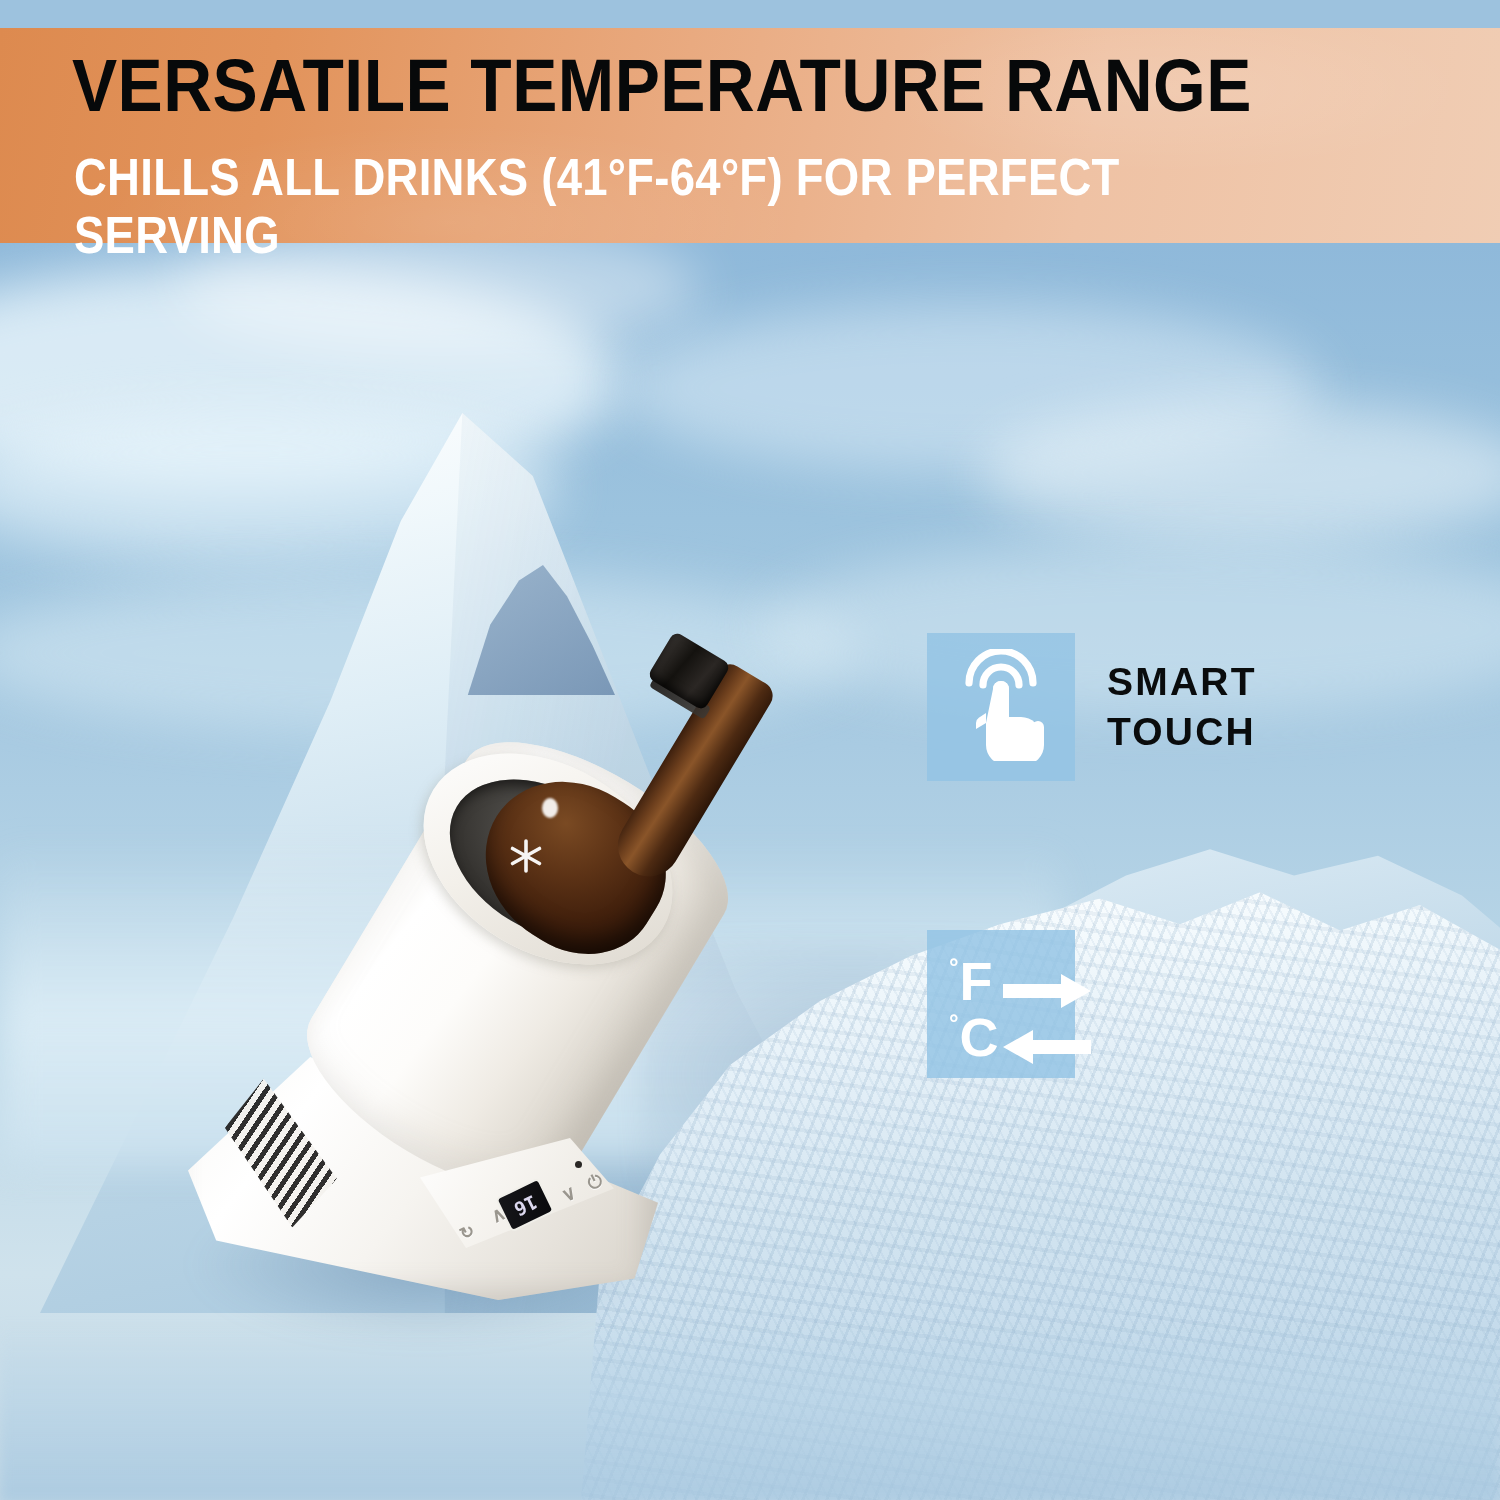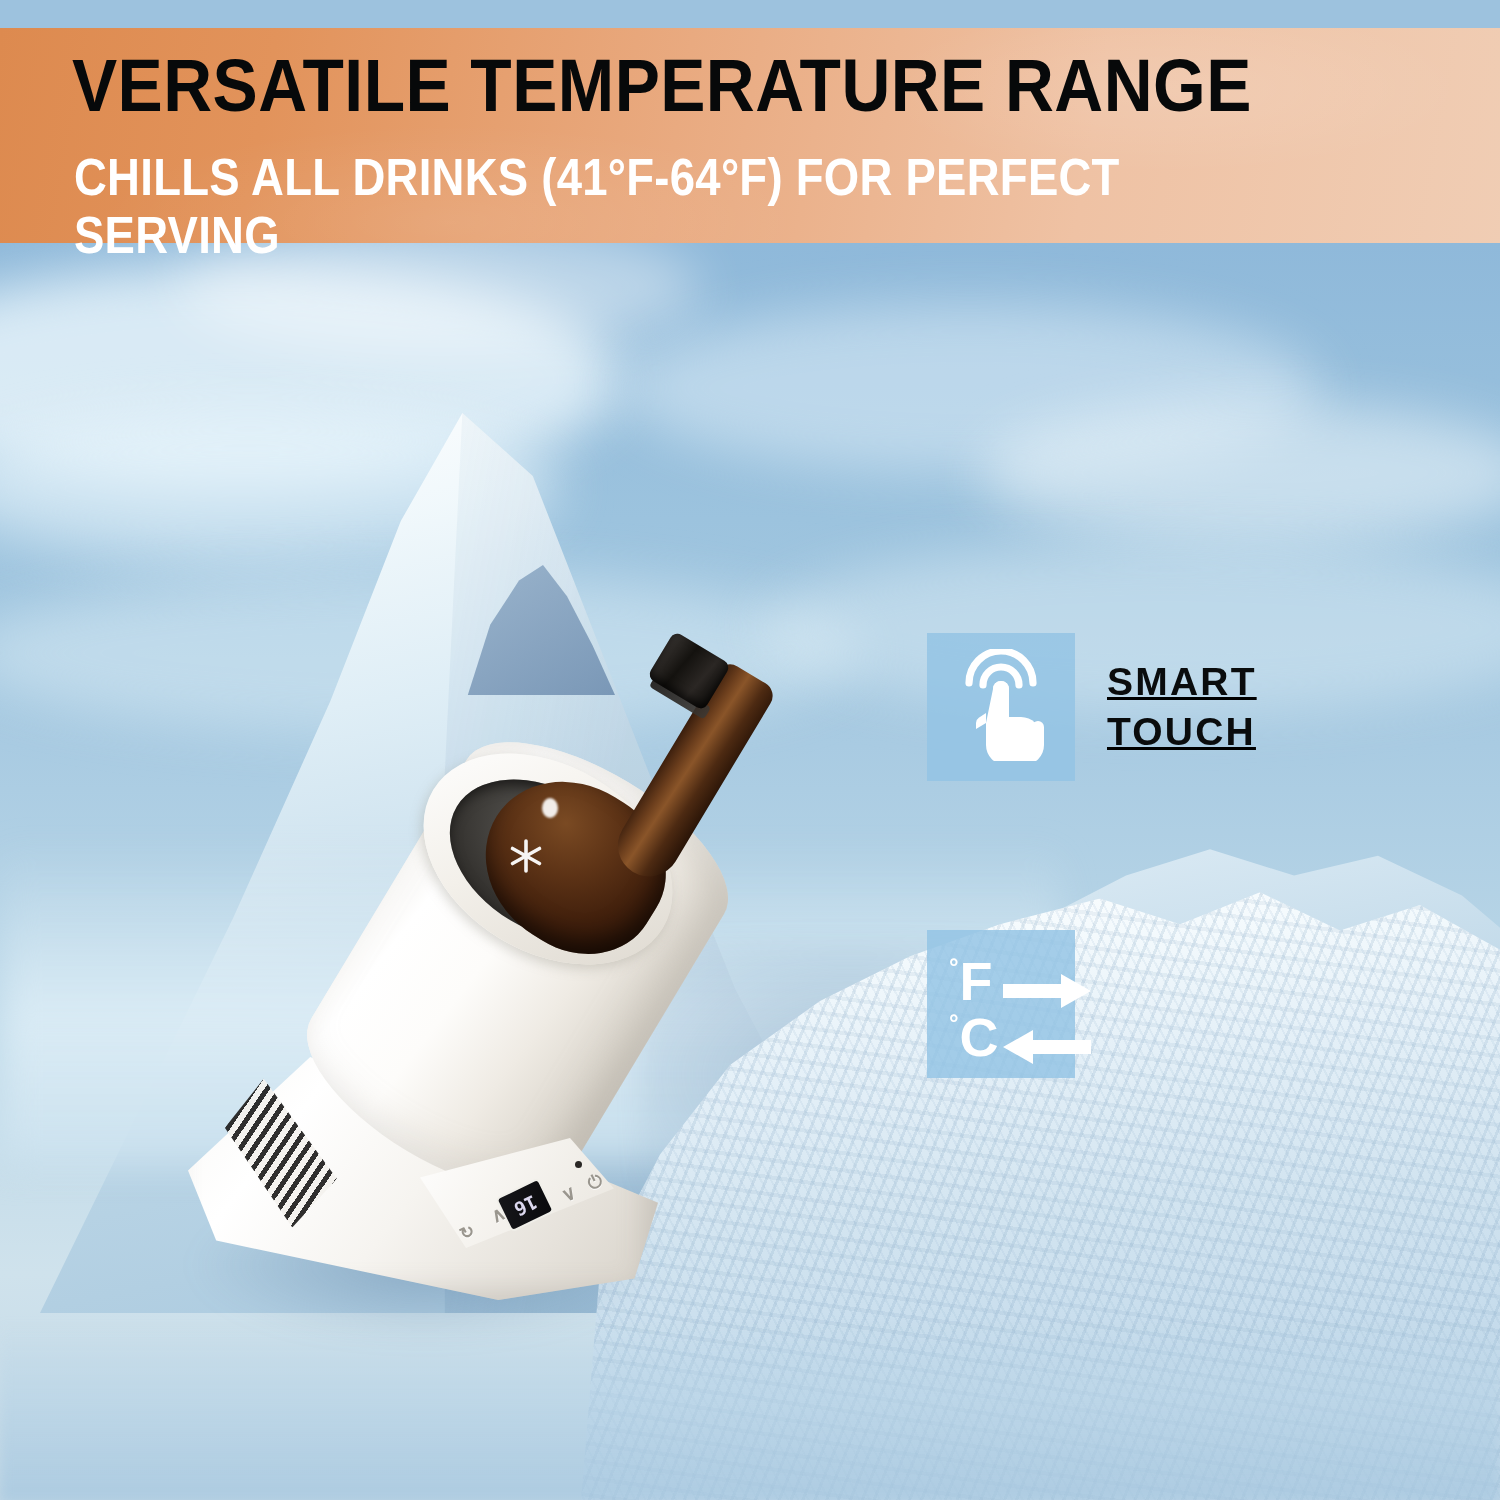--- a/index.html
+++ b/index.html
@@ -252,21 +252,21 @@
   #ctrl-mode{left:460px;top:1222px;transform:rotate(-26deg);font-size:17px;}
   #ctrl-up{left:491px;top:1203px;transform:rotate(-26deg);}
   #ctrl-down{left:562px;top:1182px;transform:rotate(-26deg);}
   #ctrl-power{left:588px;top:1172px;transform:rotate(-26deg);font-size:18px;}
   #led{
     position:absolute;left:575px;top:1161px;width:7px;height:7px;
     background:#2a2724;border-radius:50%;
   }
 
   
-  .badge{position:absolute;display:flex;align-items:center;text-decoration:underline;}
+  .badge{position:absolute;display:flex;align-items:center;}
   .badge-sq{
     width:148px;height:148px;flex:0 0 148px;
     background:rgba(146,195,228,.82);
     display:flex;align-items:center;justify-content:center;
     position:relative;
   }
   .badge-text{
     color:#0a0c0d;font-weight:bold;
     font-size:39px;line-height:50px;
     letter-spacing:2.2px;

